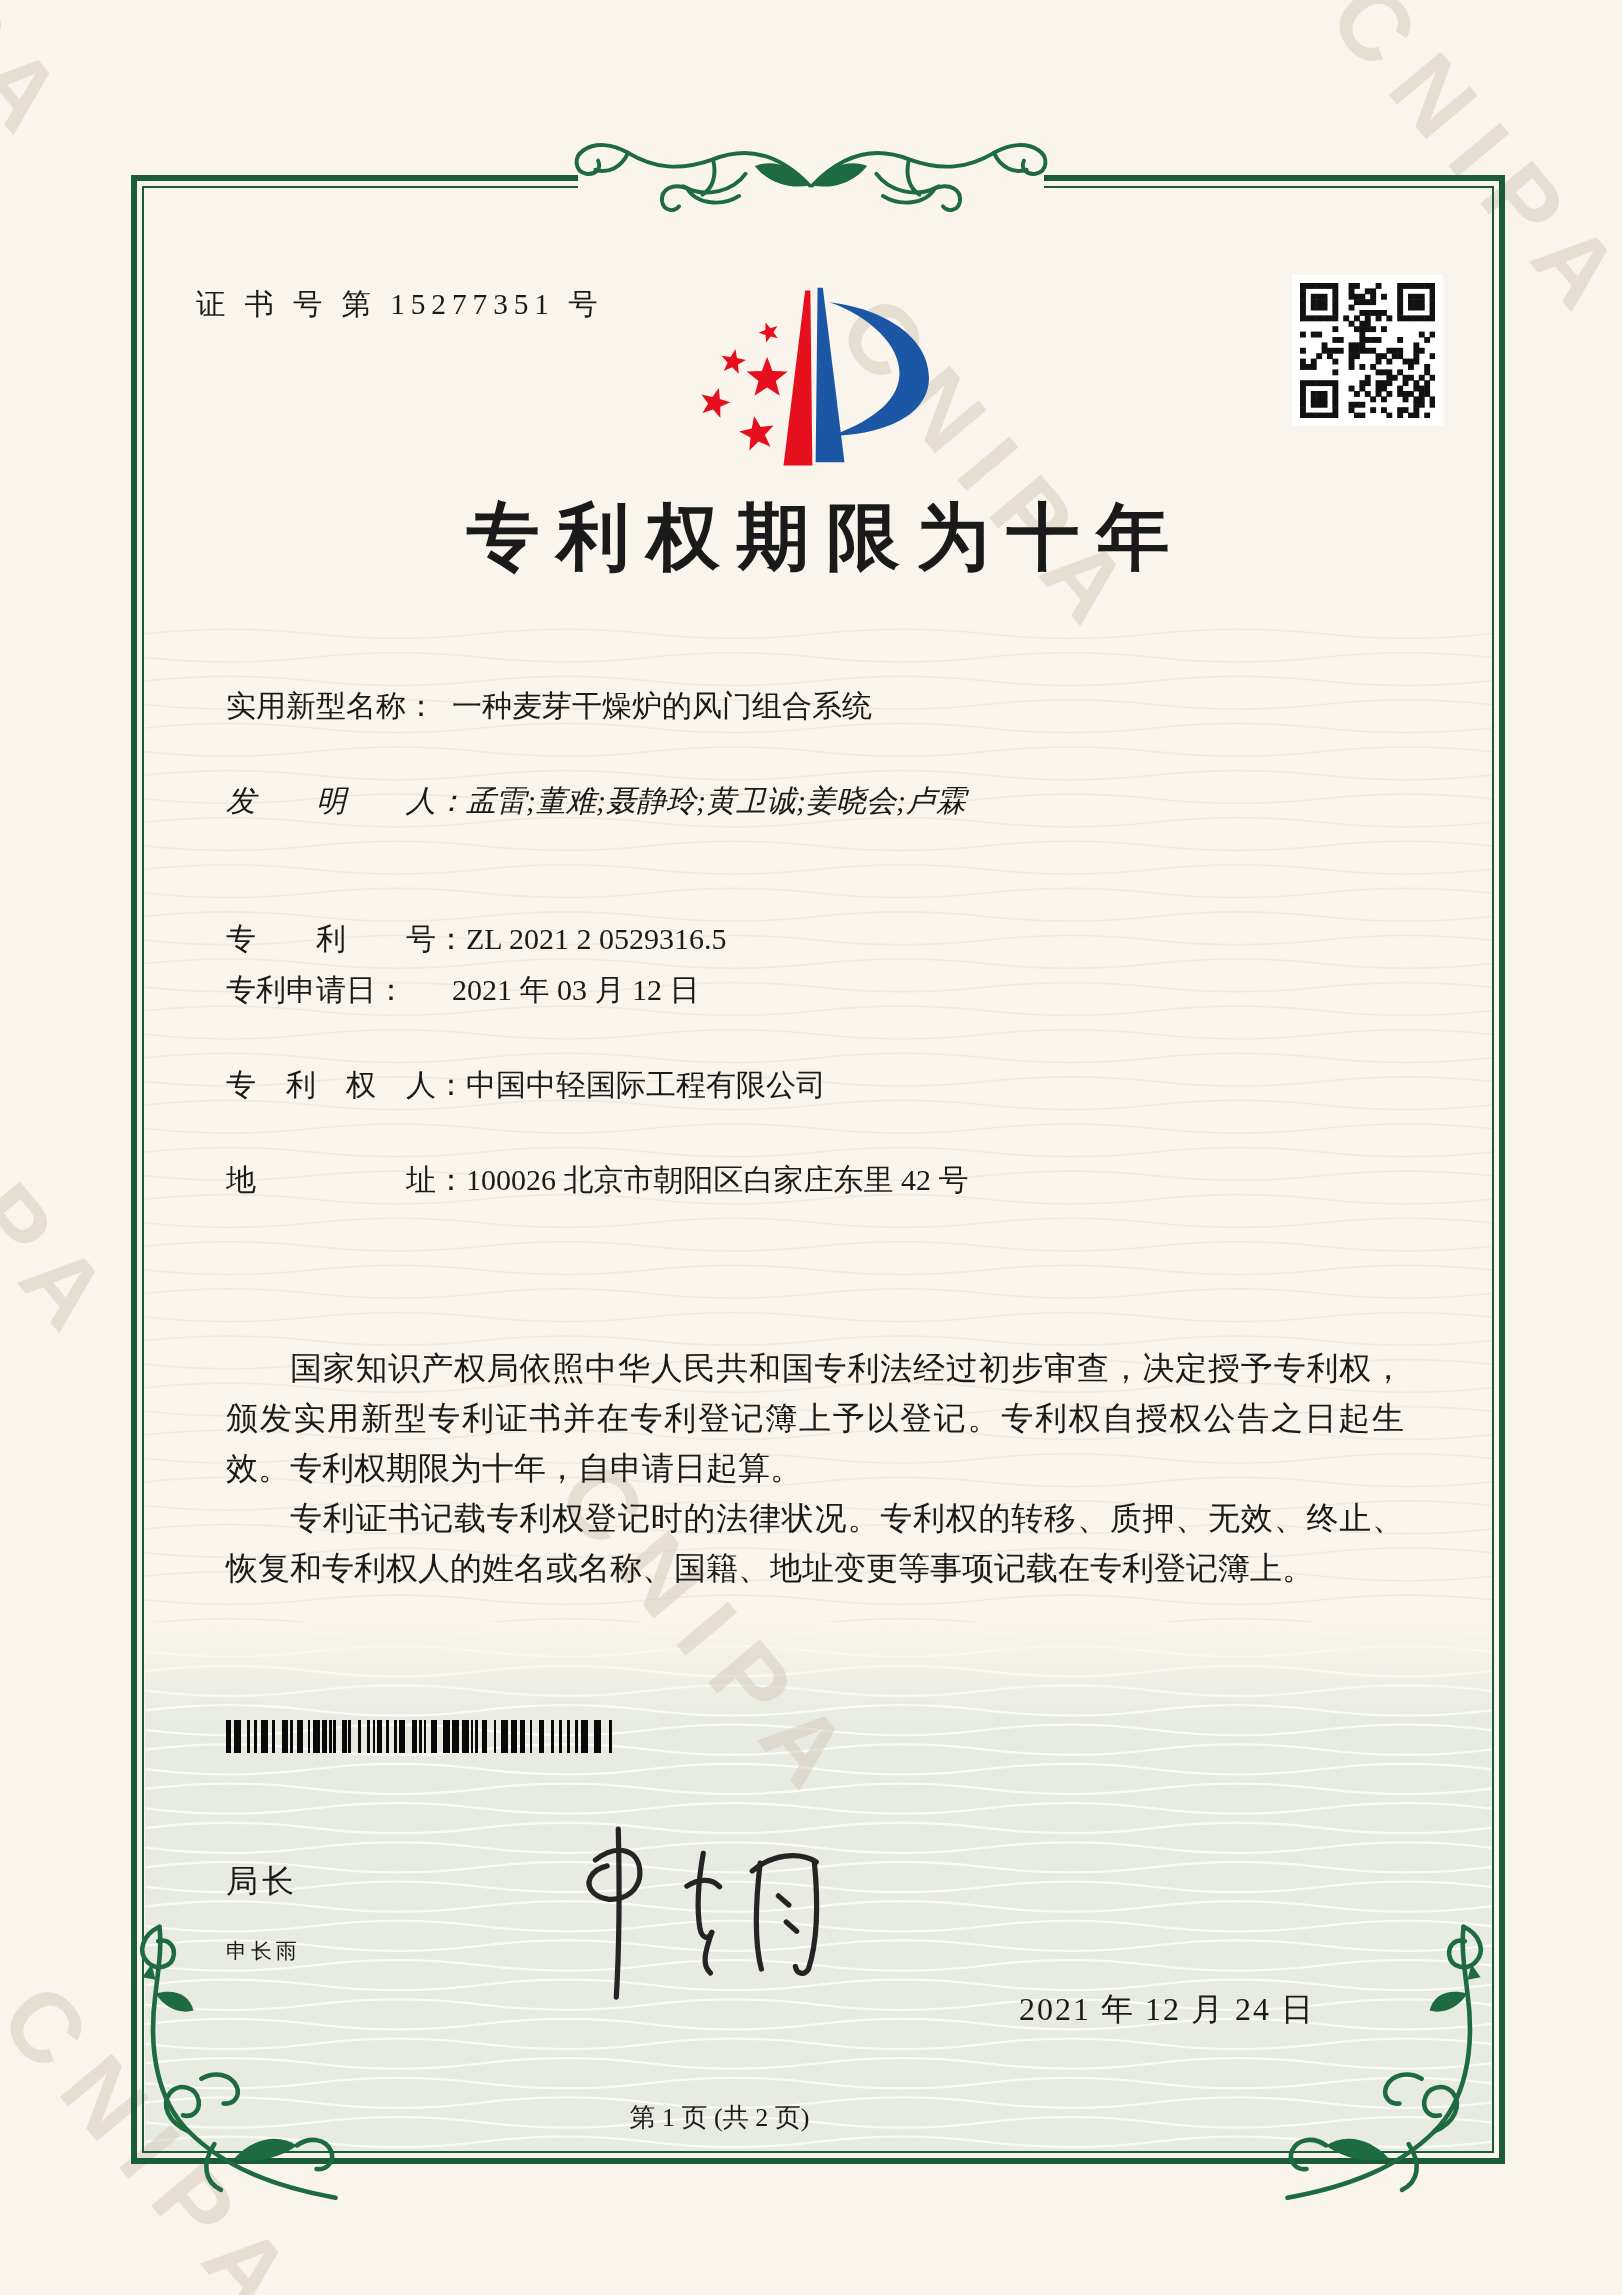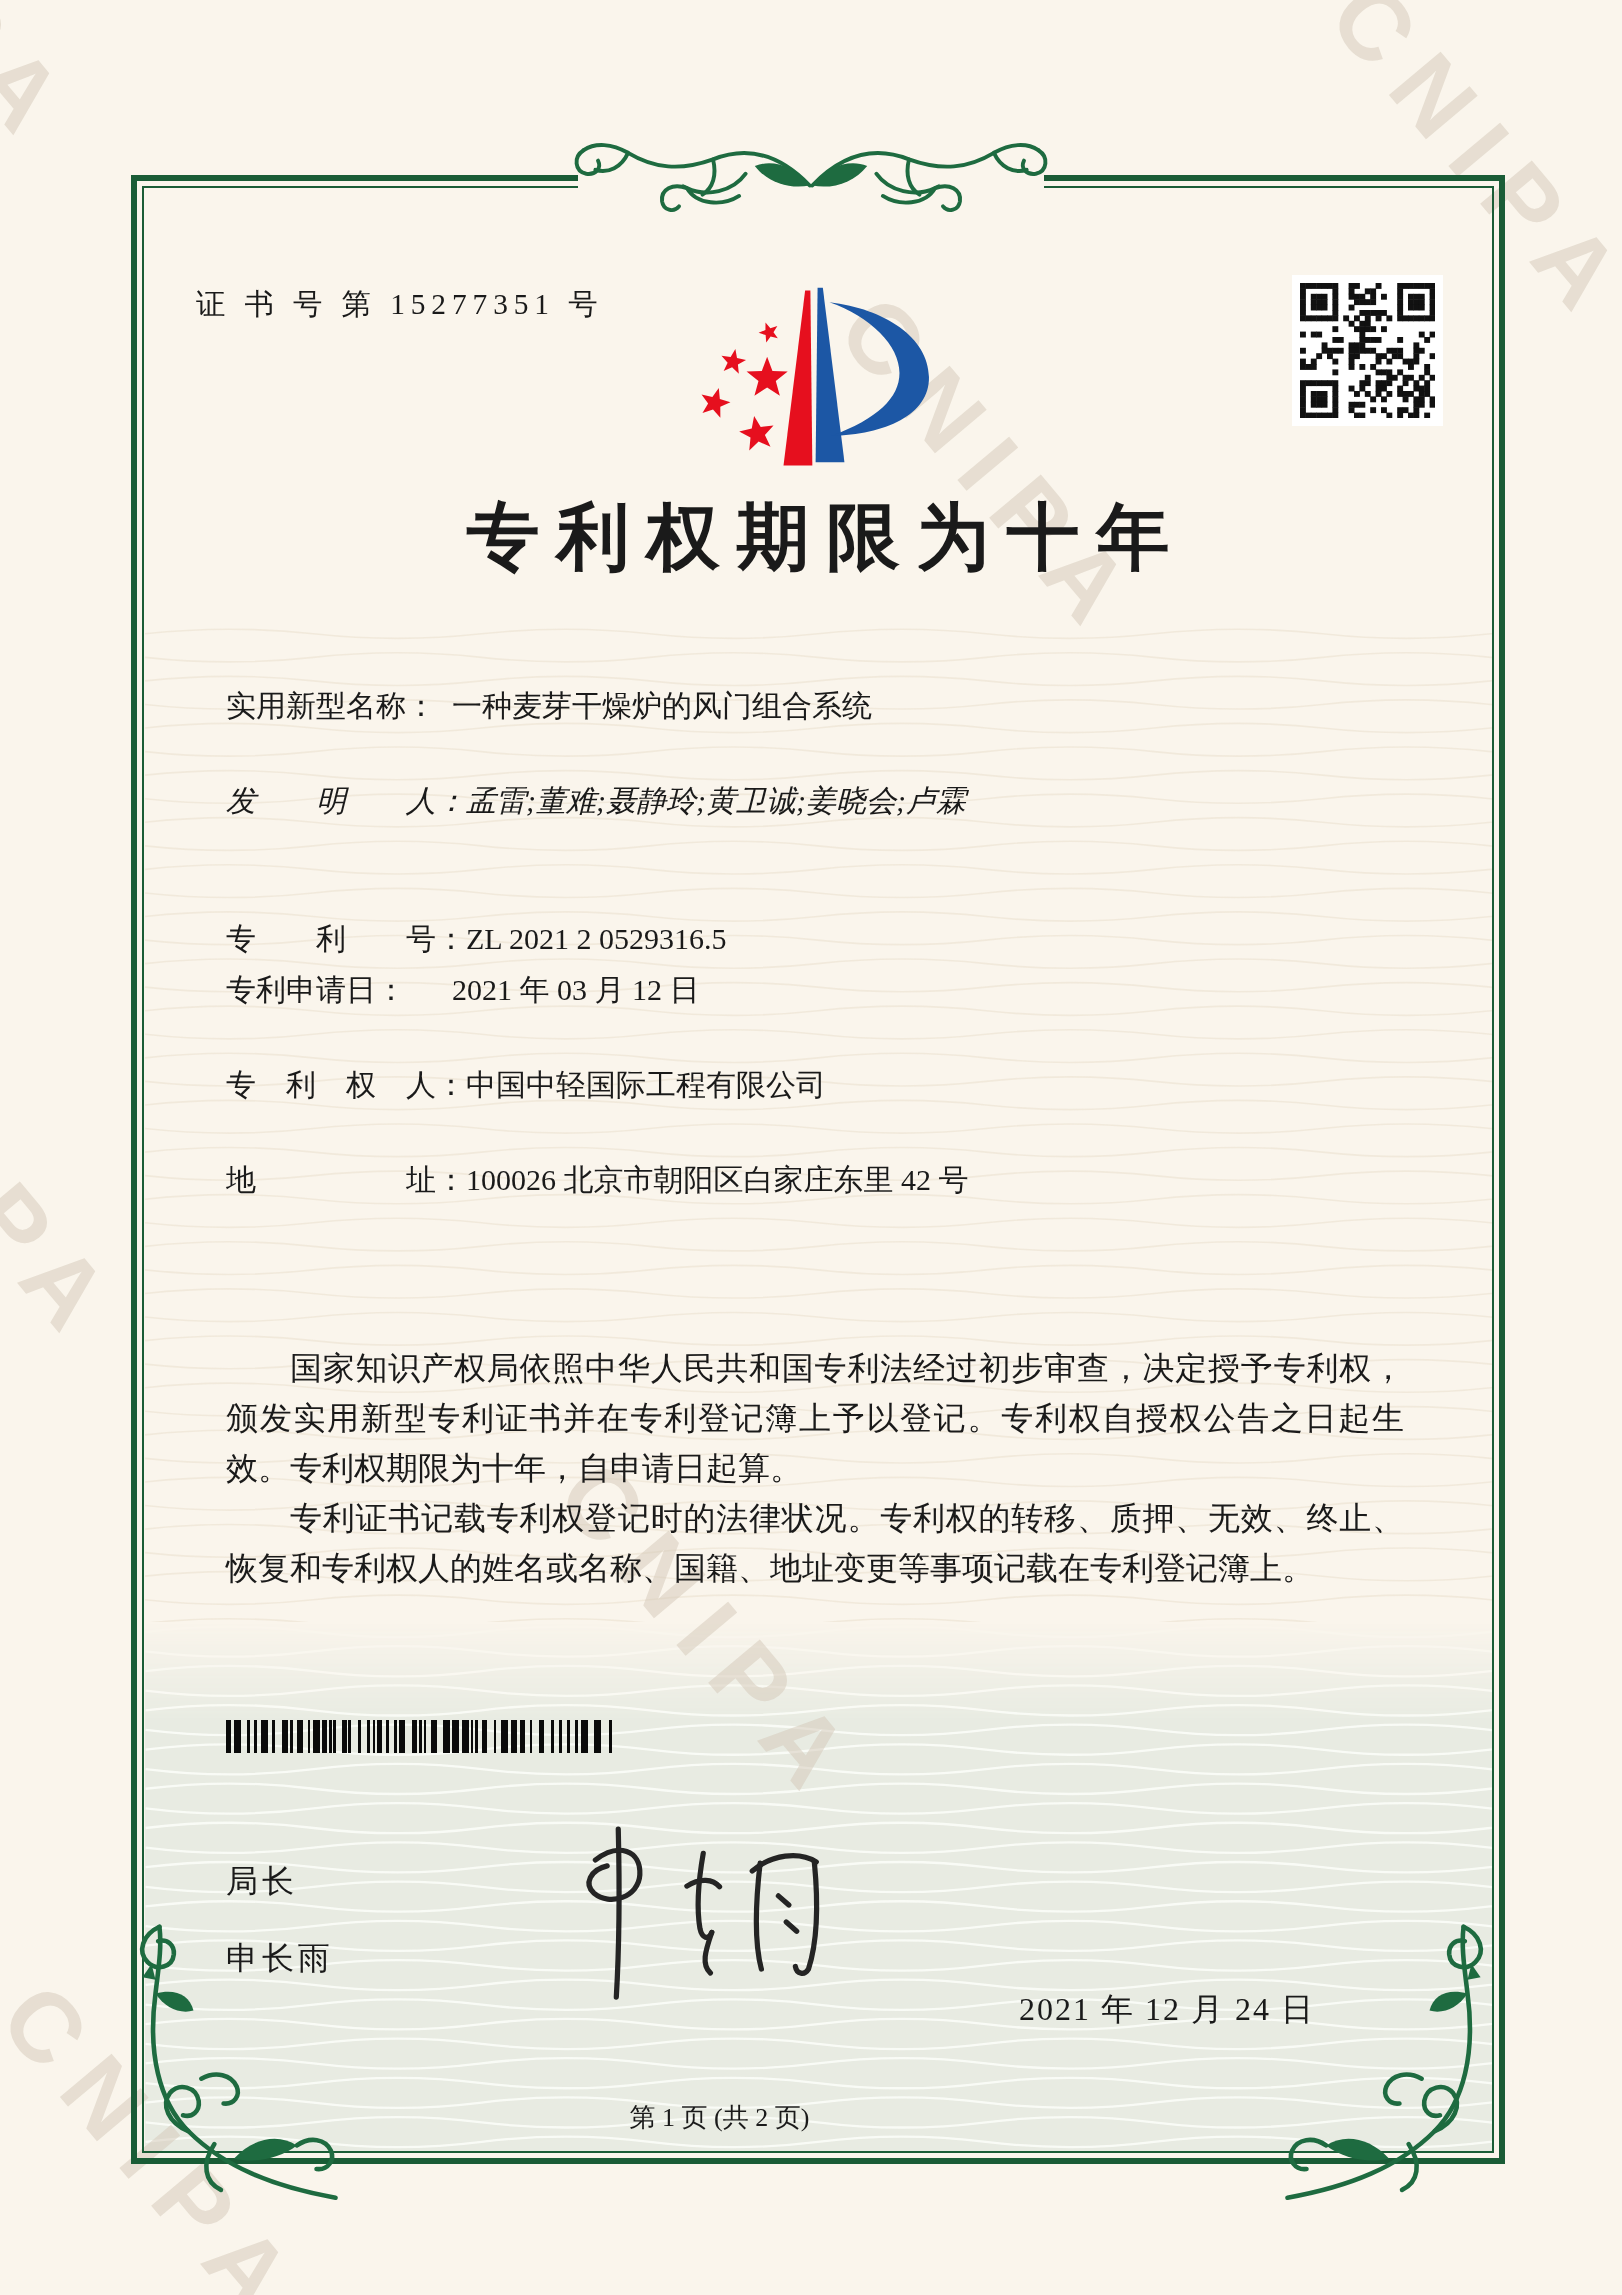--- a/index.html
+++ b/index.html
@@ -32,21 +32,21 @@
          font-size:73px;font-weight:bold;letter-spacing:17px;text-indent:17px;}
   .frow{position:absolute;left:226px;font-size:30px;white-space:nowrap;}
   .flabel{display:inline-block;min-width:226px;}
   .fpair2{position:absolute;left:602px;top:0;}
   .paras{position:absolute;left:226px;top:1343px;width:1178px;font-size:32px;line-height:50px;
          text-align:justify;font-family:"Liberation Serif","DejaVu Serif",serif;}
   .paras p{margin:0;text-indent:2em;}
   .barcode{position:absolute;left:226px;top:1720px;width:390px;height:33px;}
   .barcode i{position:absolute;top:0;height:33px;background:#0a0a0a;}
   .signer-title{position:absolute;left:226px;top:1860px;font-size:32px;letter-spacing:3.9px;}
-  .signer-name{position:absolute;left:226px;top:1937px;font-size:32px;letter-spacing:3.9px;}
+  .signer-name{position:absolute;left:226px;top:1937px;font-size:21px;letter-spacing:3.9px;}
   .signature{position:absolute;left:556px;top:1824px;}
   .issue-date{position:absolute;left:1019px;top:1988px;font-size:32px;letter-spacing:2px;}
   .page-info{position:absolute;left:569px;top:2100px;width:301px;text-align:center;font-size:26px;}
   .footer-note-box{position:absolute;left:618px;top:2176px;width:461px;height:56px;background:#fffdf8;z-index:6;}
   .footer-note-box span{position:absolute;left:47px;top:9.2px;font-size:29.4px;letter-spacing:5.2px;}
 </style>
 </head>
 <body>
 
 <div class="page">

